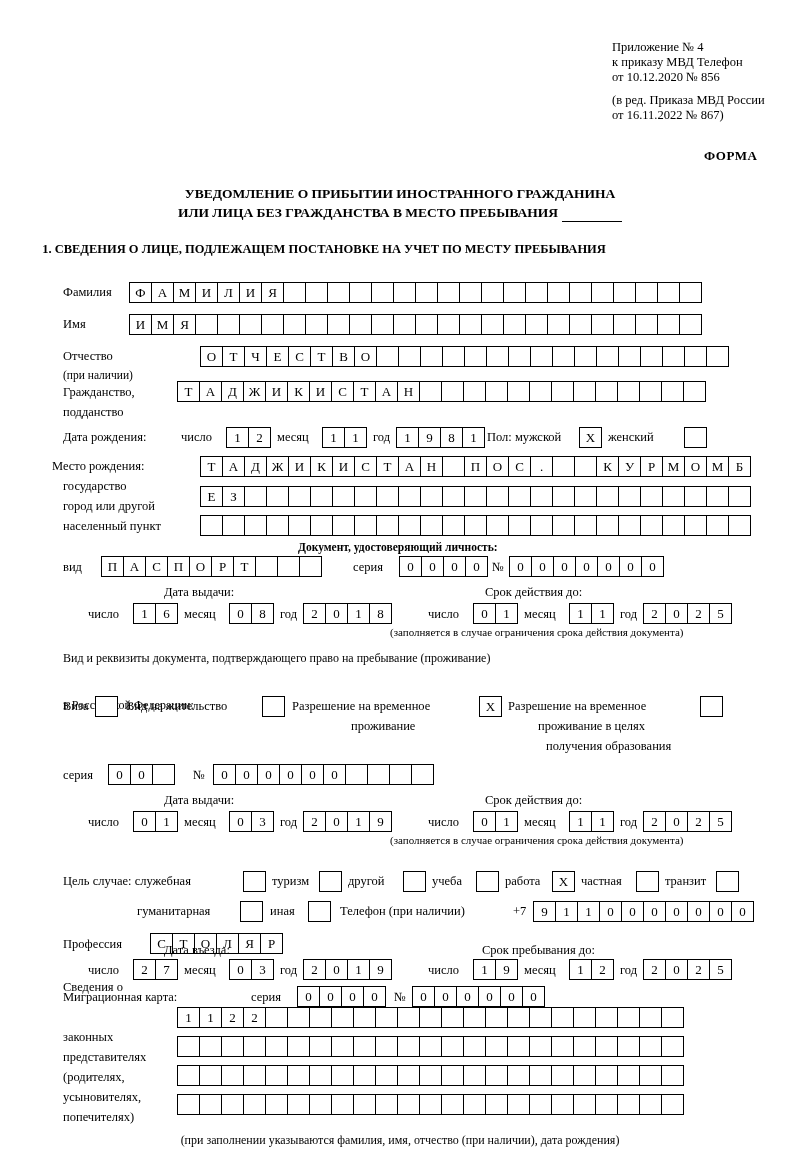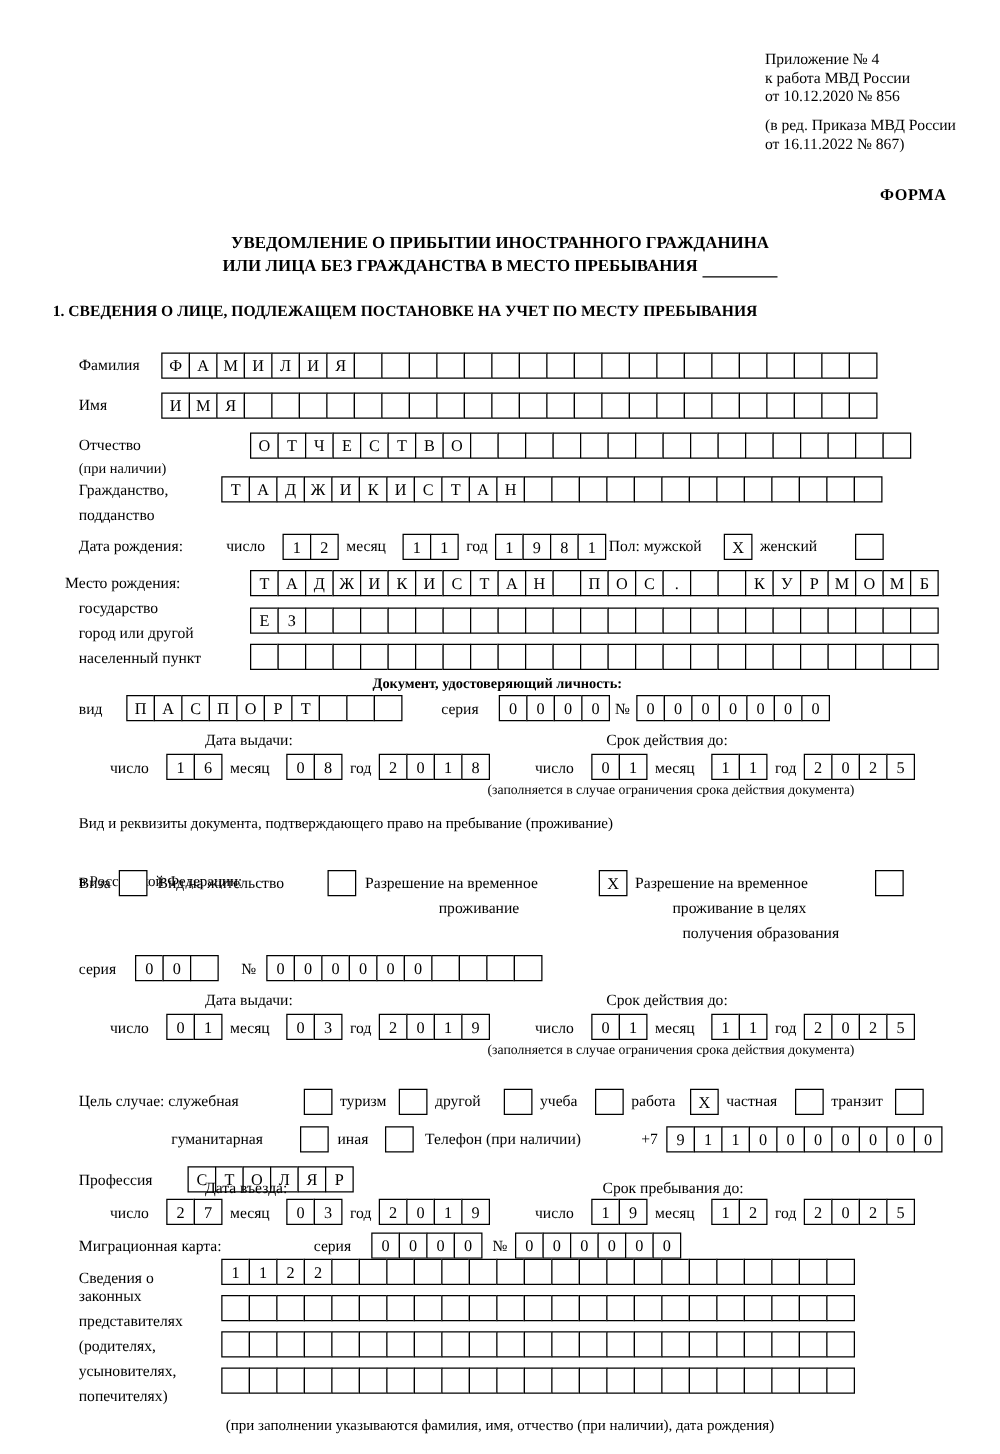--- a/index.html
+++ b/index.html
@@ -96,21 +96,21 @@
     font-size:12px;
   }
 </style>
 </head>
 <body>
 
 <div class="page">
 
   <div class="hdr">
     <div class="l">Приложение № 4</div>
-    <div class="l">к работа МВД России</div>
+    <div class="l">к приказу МВД Телефон</div>
     <div class="l">от 10.12.2020 № 856</div>
     <div class="gap"></div>
     <div class="l">(в ред. Приказа МВД России</div>
     <div class="l">от 16.11.2022 № 867)</div>
   </div>
   <div class="forma">ФОРМА</div>
 
   <div class="title">
     <div>УВЕДОМЛЕНИЕ О ПРИБЫТИИ ИНОСТРАННОГО ГРАЖДАНИНА</div>
     <div class="ln2"><span>ИЛИ ЛИЦА БЕЗ ГРАЖДАНСТВА В МЕСТО ПРЕБЫВАНИЯ</span><span class="blank"></span></div>
@@ -617,21 +617,21 @@
   <div class="lbl" style="left:394px;top:990px;">№</div>
   <div class="boxrow" id="mig-number-row" style="left:412px;top:986px;">
       <div class="bx">0</div>
       <div class="bx">0</div>
       <div class="bx">0</div>
       <div class="bx">0</div>
       <div class="bx">0</div>
       <div class="bx">0</div>
     </div>
 
-  <div class="lbl" style="left:63px;top:1015px;text-align:center;">Сведения о</div>
+  <div class="lbl" style="left:63px;top:980px;text-align:center;">Сведения о</div>
   <div class="lbl" style="left:63px;top:1030px;">законных</div>
   <div class="lbl" style="left:63px;top:1050px;">представителях</div>
   <div class="lbl" style="left:63px;top:1070px;">(родителях,</div>
   <div class="lbl" style="left:63px;top:1090px;">усыновителях,</div>
   <div class="lbl" style="left:63px;top:1110px;">попечителях)</div>
 
   <div class="boxrow" id="legal-row-1" style="left:177px;top:1007px;">
       <div class="bx">1</div>
       <div class="bx">1</div>
       <div class="bx">2</div>

